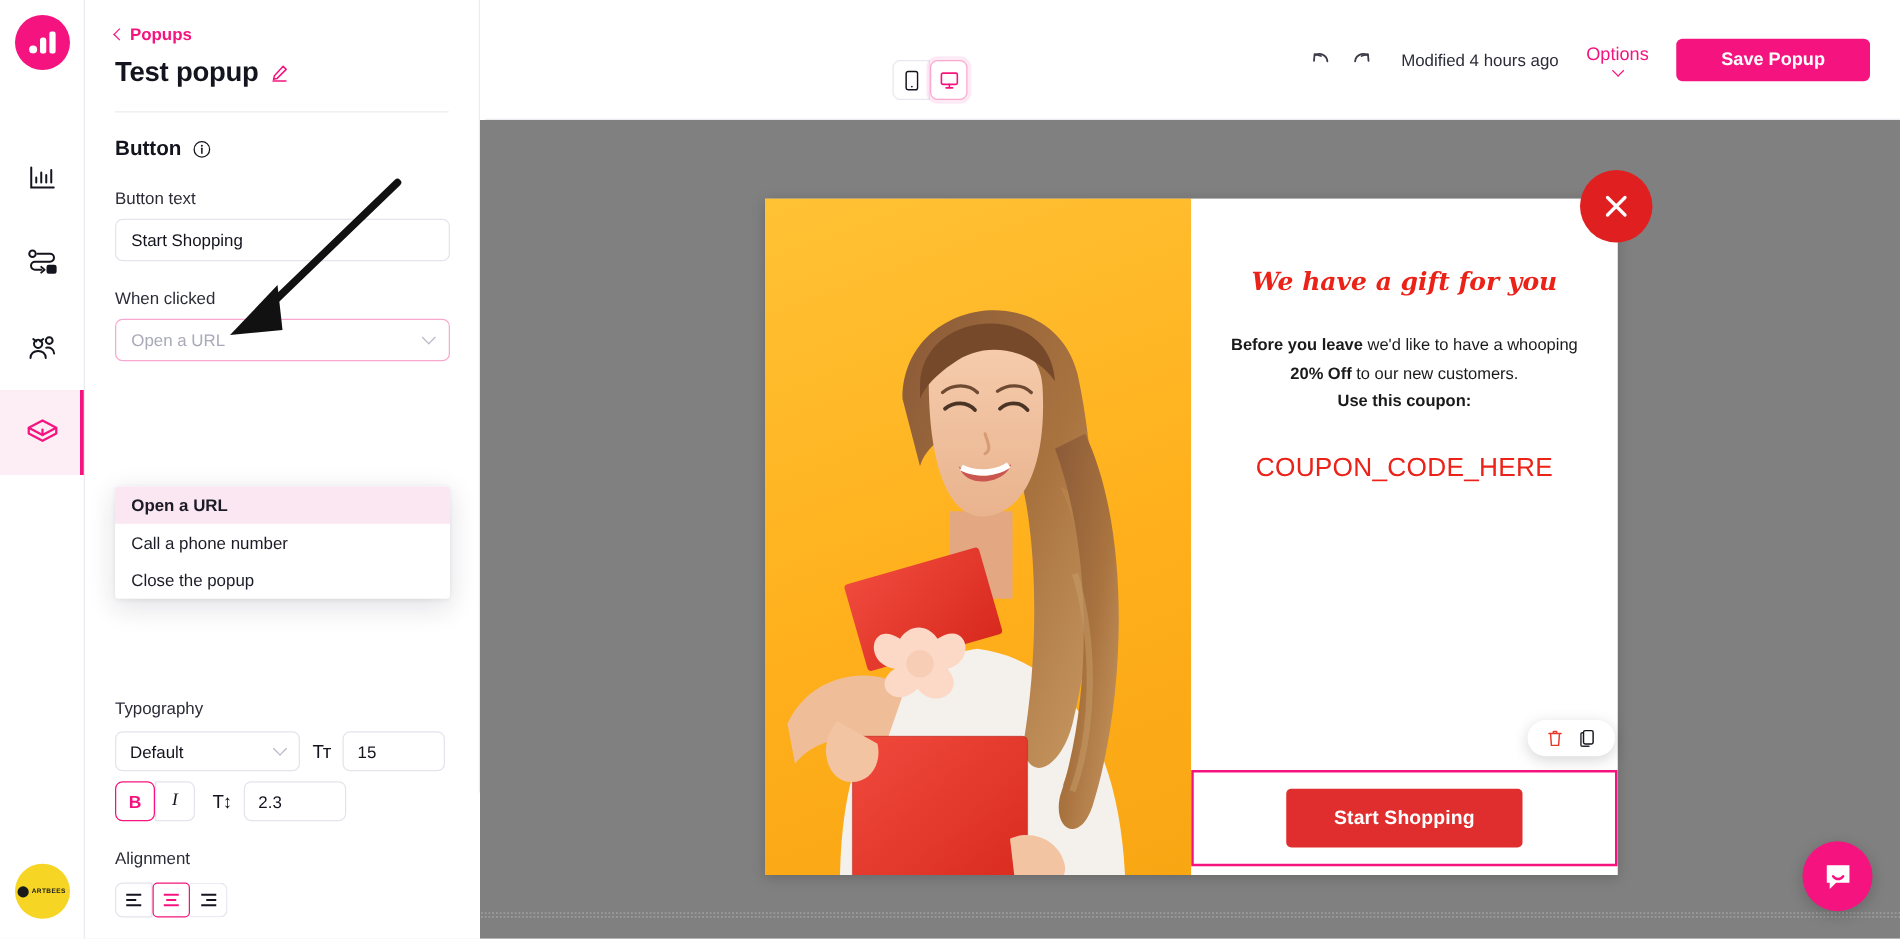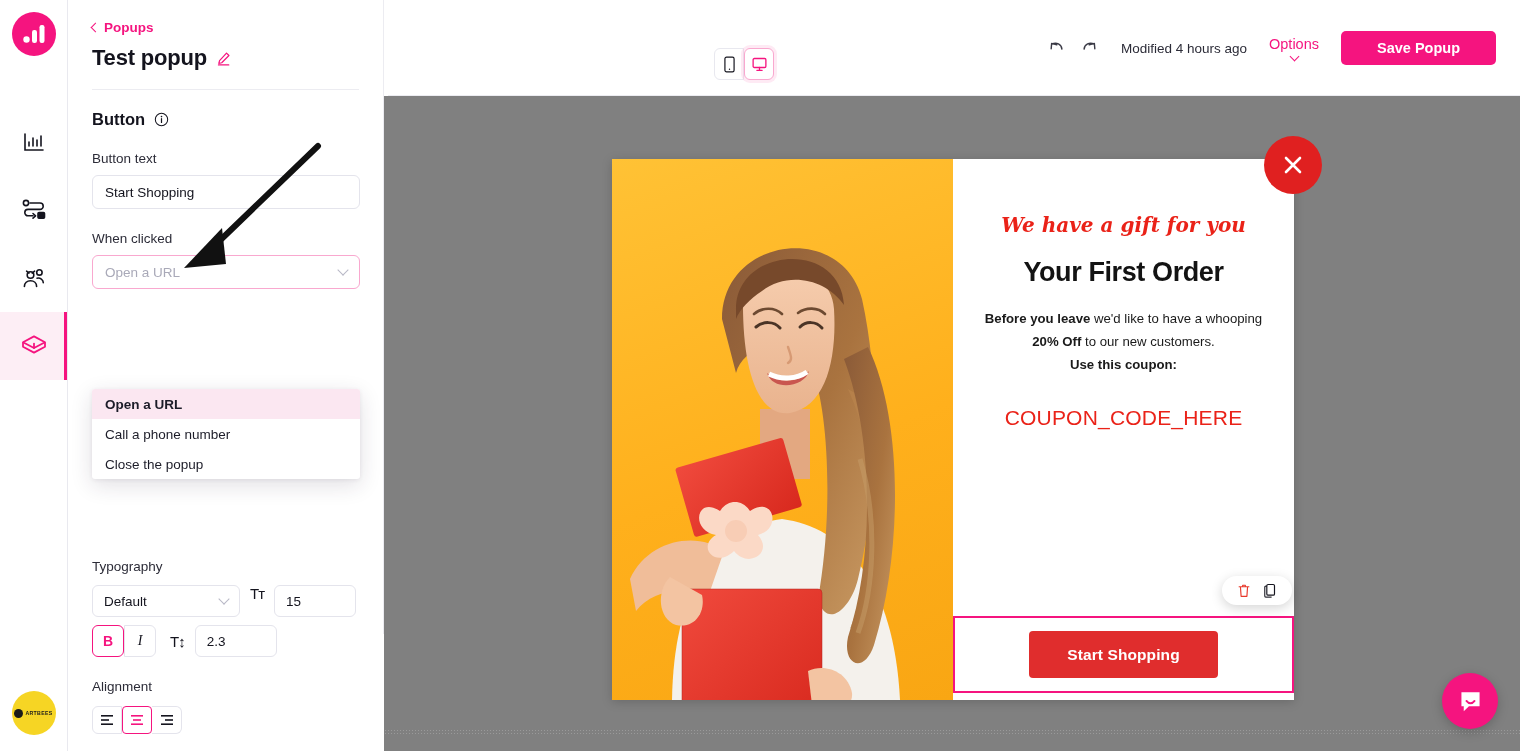--- a/index.html
+++ b/index.html
@@ -116,21 +116,21 @@
     height: 30px; display: flex; align-items: center;
     padding: 0 13px; font-size: 13.5px; color: #1c1c28; cursor: pointer;
   }
   .dd-item.sel { background: #fbe7f1; font-weight: 700; }
 
   .typo-label {
     position: absolute; left: 24px; top: 408px;
     font-size: 13.5px; color: #2c2c38; z-index: 1;
   }
   .typo-row1 {
-    display: flex; gap: 10px;
+    display: flex; align-items: center; gap: 10px;
     position: absolute; left: 24px; top: 434px;
   }
   .typo-sel {
     width: 148px; height: 32px; border: 1px solid #e4e4ec; border-radius: 6px;
     padding: 0 11px; display: flex; align-items: center;
     justify-content: space-between; font-size: 13.5px; color: #14141e;
     background: #fff; cursor: pointer;
   }
   .sz-ic { font-size: 15px; color: #14141e; font-weight: 500; letter-spacing: -1px; }
   .num-input {
@@ -544,21 +544,20 @@
           <path d="M120 556 C142 544 182 546 198 560 L198 576 L118 576Z" fill="#f3c4a2"></path>
 
           <path d="M232 200 C262 280 262 400 236 478 C230 506 252 516 262 486 C290 396 292 262 256 188Z" fill="url(#hairG)"></path>
           <path d="M248 300 C266 360 262 430 246 474" stroke="#c49a66" stroke-width="5" fill="none" opacity=".55"></path>
         </svg>
       </div>
 
       <div class="popup-right">
         <div class="pk-kicker">We have a gift for you</div>
         <div class="pk-head">
-          <div>Your First Order</div>
         </div>
         <div class="pk-body">
           <div>
             <b>Before you leave</b><span> we'd like to have a whooping</span>
           </div>
           <div>
             <b>20% Off</b><span> to our new customers.</span>
           </div>
           <div style="font-weight:700">Use this coupon:</div>
         </div>

